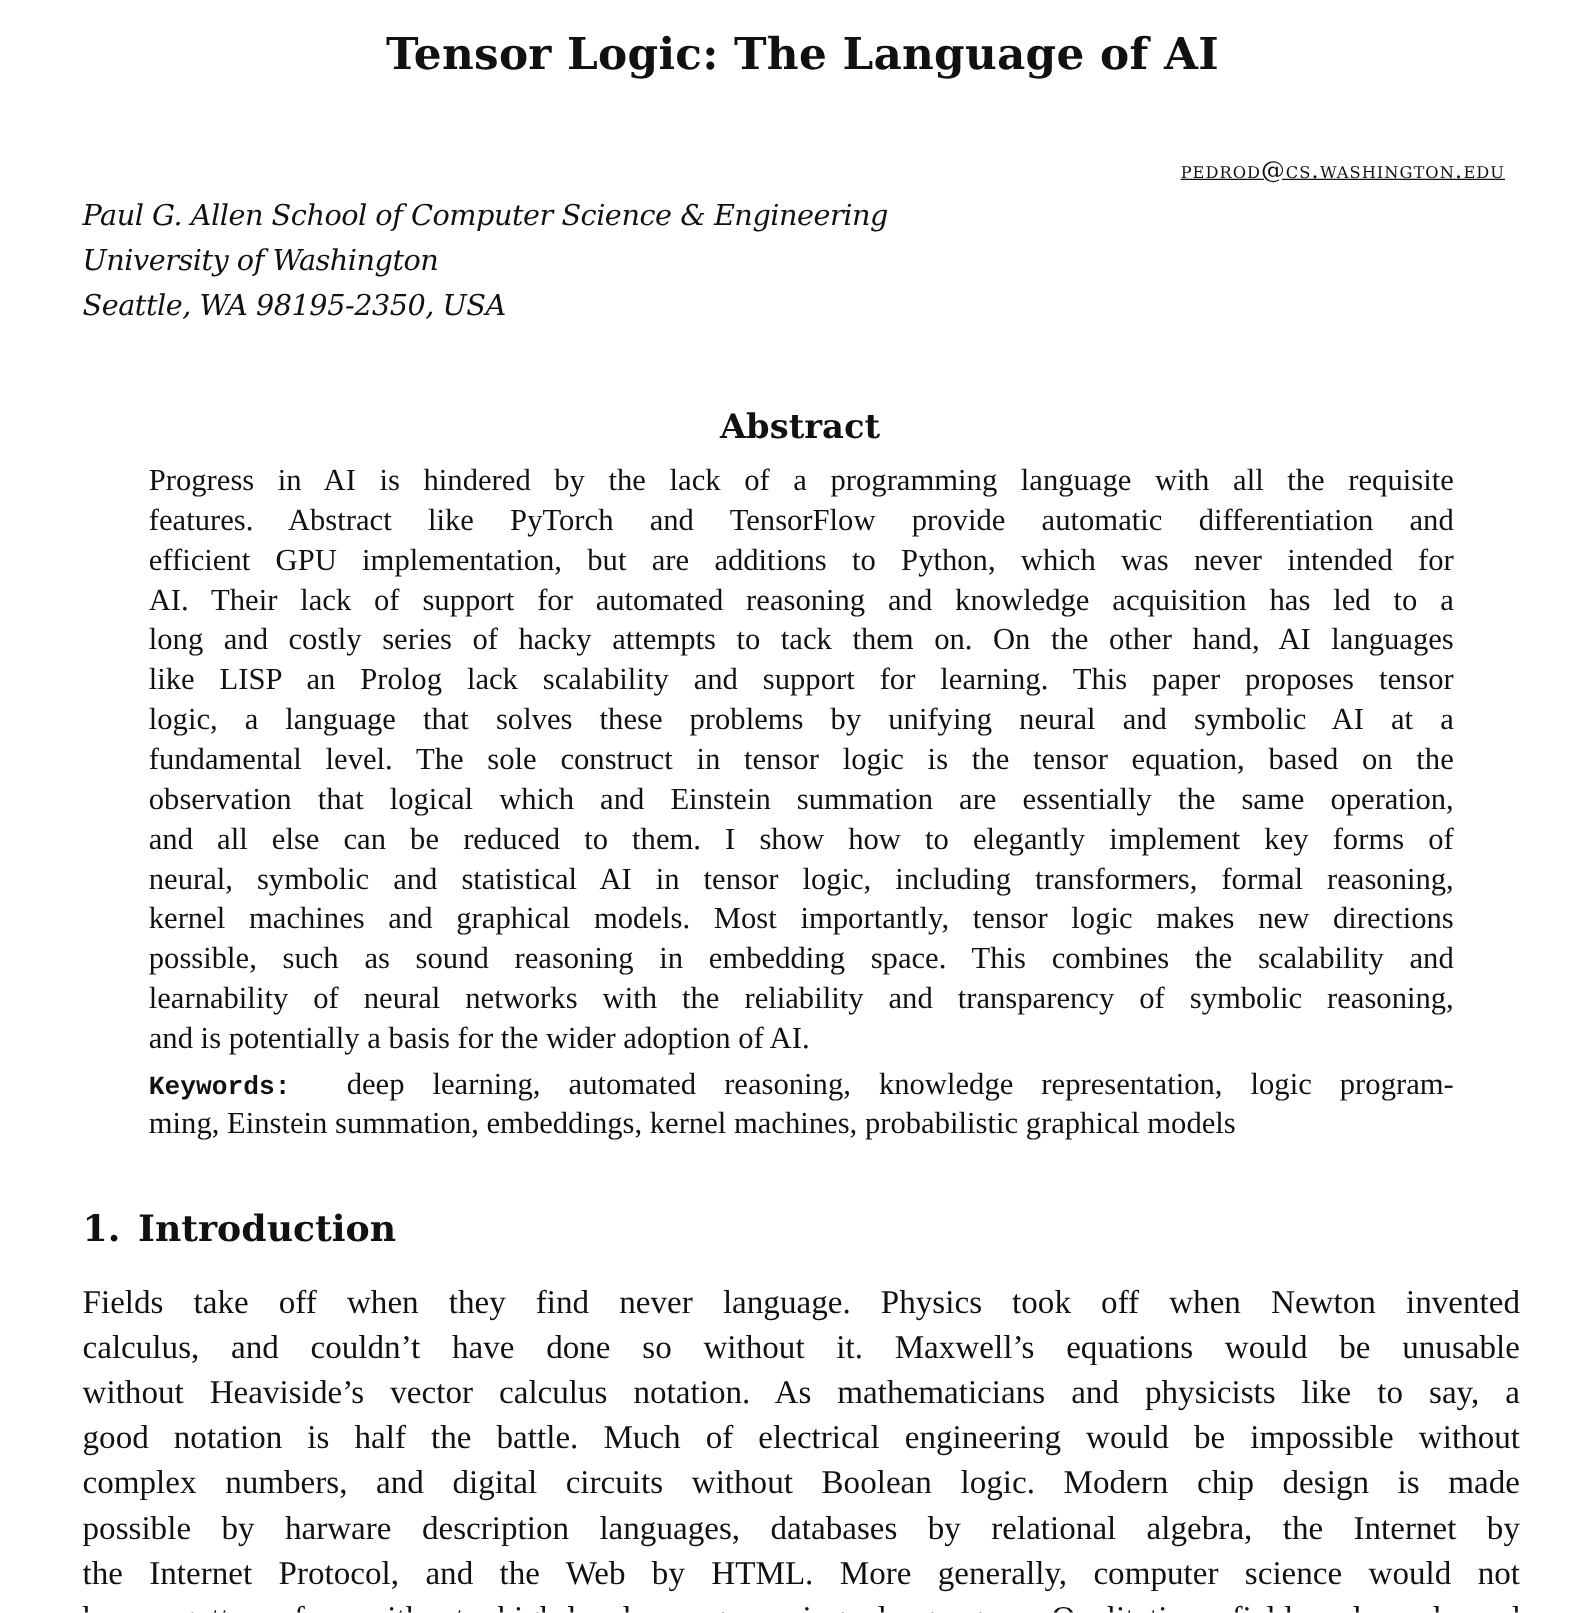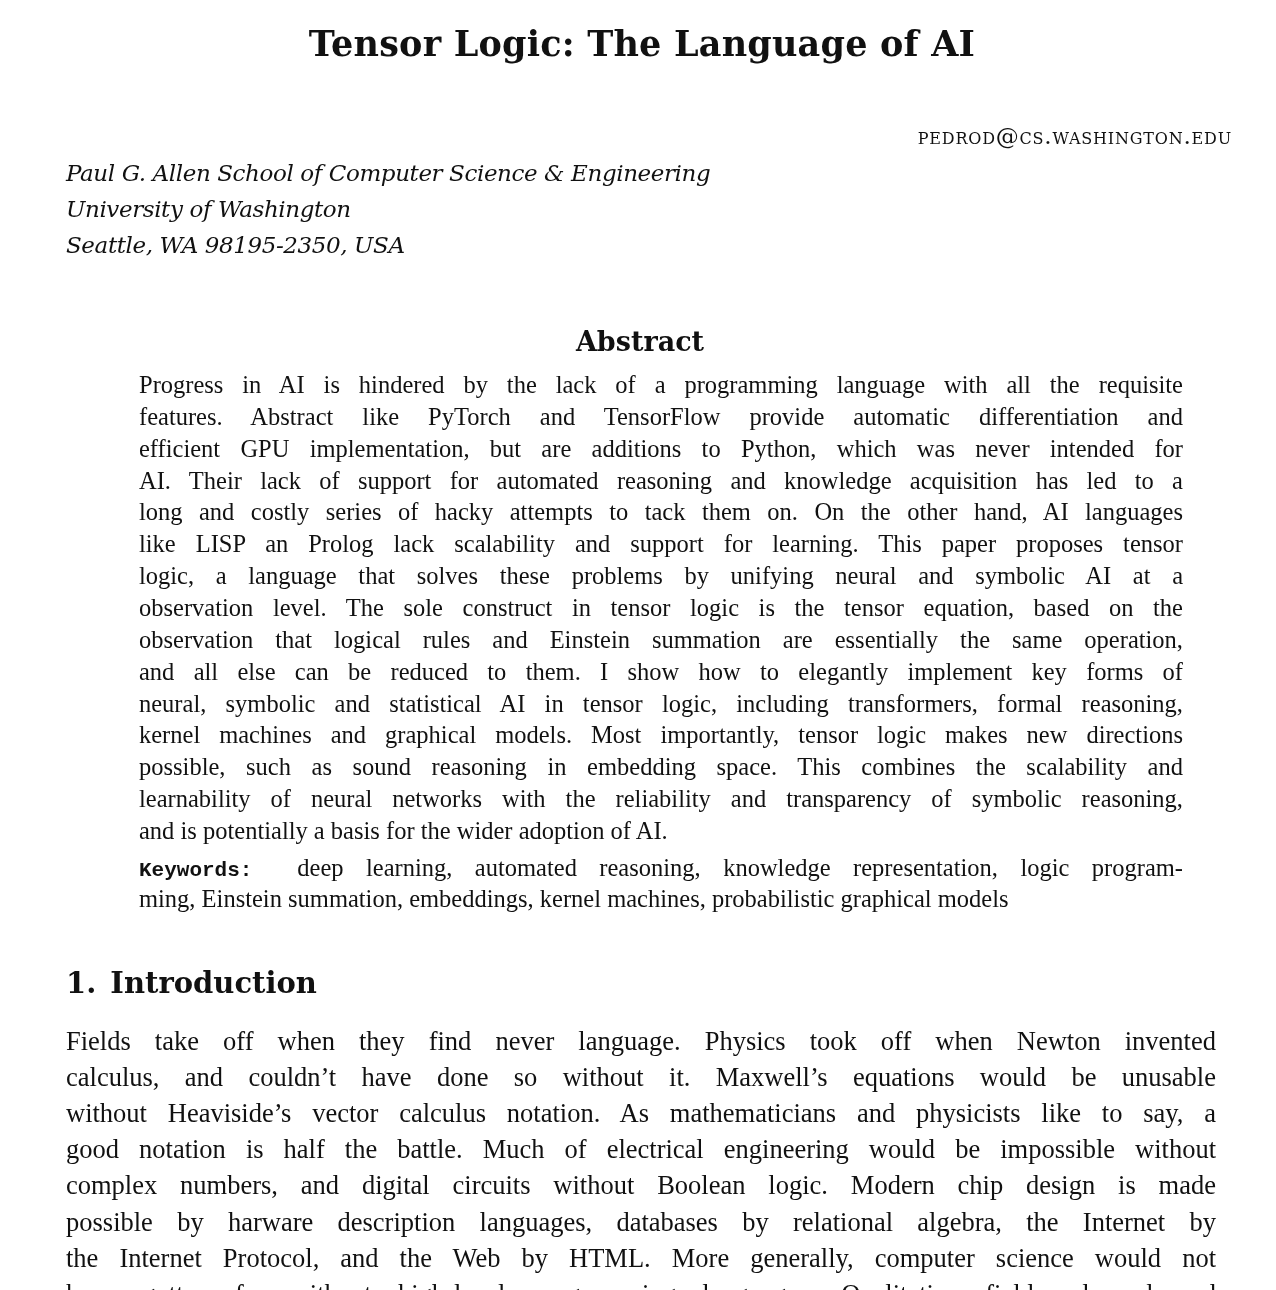--- a/index.html
+++ b/index.html
@@ -40,27 +40,28 @@
       left: 66px;
       top: 117px;
       font-family: "DejaVu Serif", serif;
       font-weight: bold;
       font-size: 25px;
       line-height: 34px;
       margin: 0;
     }
     .email {
       position: absolute;
-      right: 44px;
+      right: 72px;
       top: 122px;
       font-family: "DejaVu Serif", serif;
-      font-size: 23px;
+      font-size: 19px;
       line-height: 28px;
       letter-spacing: 0.8px;
       font-variant: small-caps;
+      text-decoration: underline;
     }
     .affil {
       position: absolute;
       left: 66px;
       font-family: "DejaVu Serif", serif;
       font-style: italic;
       font-size: 23px;
       line-height: 32px;
       letter-spacing: -0.4px;
       white-space: nowrap;
@@ -83,21 +84,20 @@
     .abstract-line {
       position: absolute;
       left: 119px;
       width: 1044px;
       font-family: "Liberation Serif", serif;
       font-size: 24.5px;
       line-height: 32px;
       white-space: nowrap;
       text-align: justify;
       text-align-last: justify;
-      margin-left: 20px;
     }
     .abstract-line.last {
       text-align-last: left;
     }
     .kw-label {
       font-family: Liberation Mono, monospace;
       font-weight: bold;
       font-size: 21px;
     }
     .section-heading {
@@ -139,22 +139,22 @@
   <h2 class="abstract-heading">Abstract</h2>
 
   <div>
     <div class="abstract-line" style="top:369px">Progress in AI is hindered by the lack of a programming language with all the requisite</div>
     <div class="abstract-line" style="top:401px">features.  Abstract like PyTorch and TensorFlow provide automatic differentiation and</div>
     <div class="abstract-line" style="top:433px">efficient GPU implementation, but are additions to Python, which was never intended for</div>
     <div class="abstract-line" style="top:465px">AI. Their lack of support for automated reasoning and knowledge acquisition has led to a</div>
     <div class="abstract-line" style="top:496px">long and costly series of hacky attempts to tack them on. On the other hand, AI languages</div>
     <div class="abstract-line" style="top:528px">like LISP an Prolog lack scalability and support for learning. This paper proposes tensor</div>
     <div class="abstract-line" style="top:560px">logic, a language that solves these problems by unifying neural and symbolic AI at a</div>
-    <div class="abstract-line" style="top:592px">observation level. The sole construct in tensor logic is the tensor equation, based on the</div>
-    <div class="abstract-line" style="top:624px">observation that logical rules and Einstein summation are essentially the same operation,</div>
+    <div class="abstract-line" style="top:592px">fundamental level. The sole construct in tensor logic is the tensor equation, based on the</div>
+    <div class="abstract-line" style="top:624px">observation that logical which and Einstein summation are essentially the same operation,</div>
     <div class="abstract-line" style="top:656px">and all else can be reduced to them.  I show how to elegantly implement key forms of</div>
     <div class="abstract-line" style="top:688px">neural, symbolic and statistical AI in tensor logic, including transformers, formal reasoning,</div>
     <div class="abstract-line" style="top:719px">kernel machines and graphical models. Most importantly, tensor logic makes new directions</div>
     <div class="abstract-line" style="top:751px">possible, such as sound reasoning in embedding space. This combines the scalability and</div>
     <div class="abstract-line" style="top:783px">learnability of neural networks with the reliability and transparency of symbolic reasoning,</div>
     <div class="abstract-line last" style="top:815px">and is potentially a basis for the wider adoption of AI.</div>
   </div>
 
   <div>
     <div class="abstract-line" style="top:852px"><span class="kw-label">Keywords:</span>&nbsp; <span>deep learning, automated reasoning, knowledge representation, logic program-</span></div>

